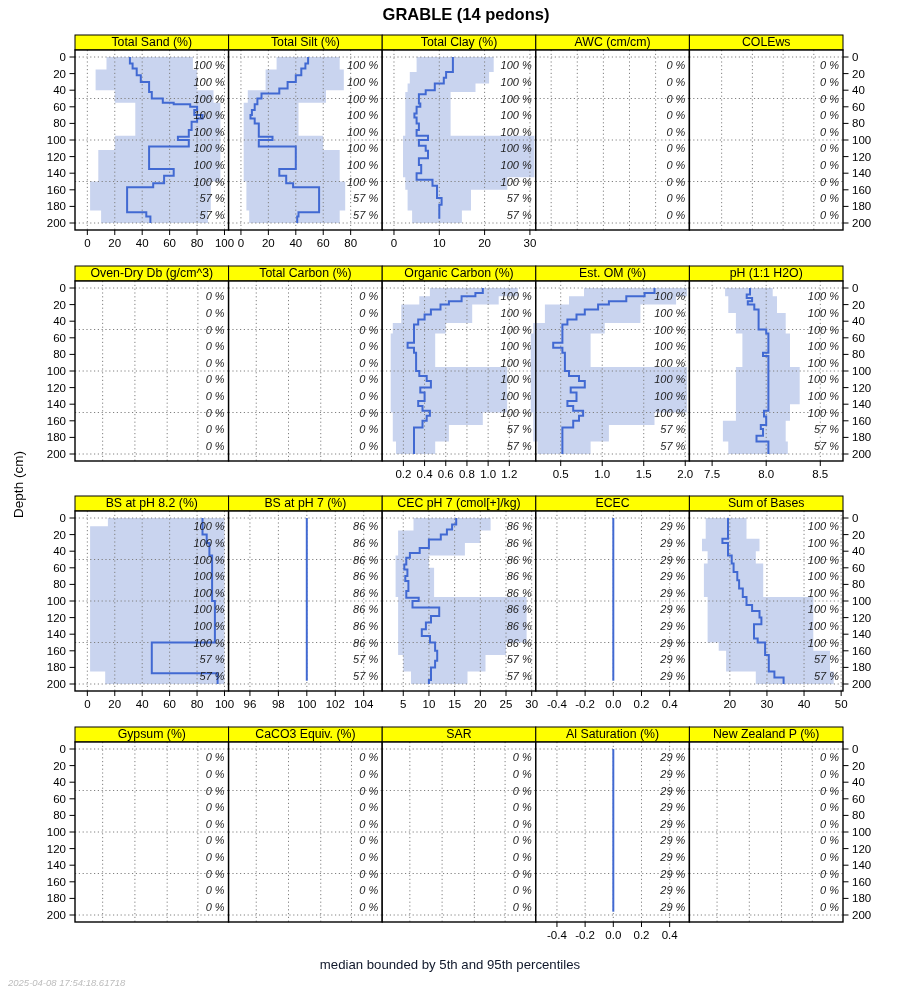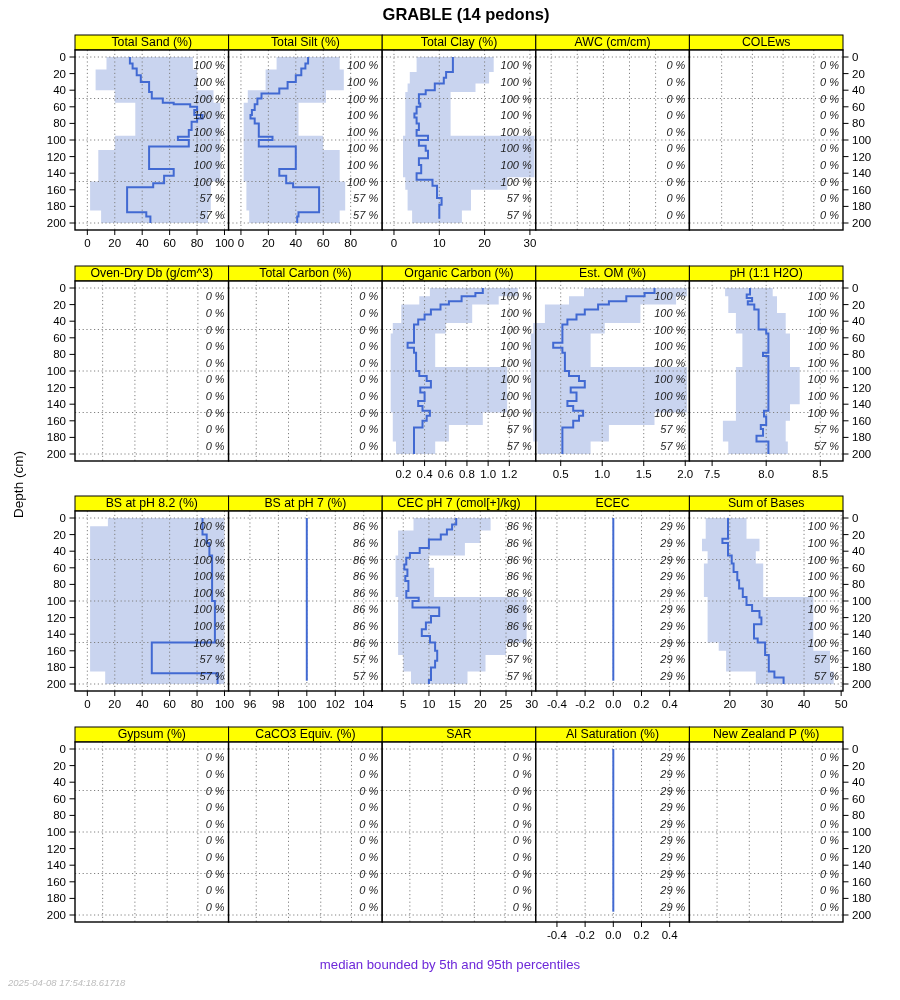--- a/index.html
+++ b/index.html
@@ -6,21 +6,21 @@
   .page {
     position:relative; width:900px; height:1000px; background:#ffffff;
     font-family:"Liberation Sans", sans-serif; overflow:hidden;
   }
   .title {
     position:absolute; top:5px; left:16px; width:900px; text-align:center;
     font-size:16.5px; font-weight:bold; color:#000;
   }
   .caption {
     position:absolute; top:957px; left:0; width:900px; text-align:center;
-    font-size:13.2px; color:#6d28d9;
+    font-size:13.2px; color:#0f172a;
   }
   .timestamp {
     position:absolute; top:977px; left:8px; font-size:9.5px;
     font-style:italic; color:#bcbcbc;
   }
   .ylabel {
     position:absolute; top:477px; left:-52px; width:140px; text-align:center;
     font-size:13.5px; color:#000; transform:rotate(-90deg);
   }
   svg.chart { position:absolute; top:0; left:0; }

